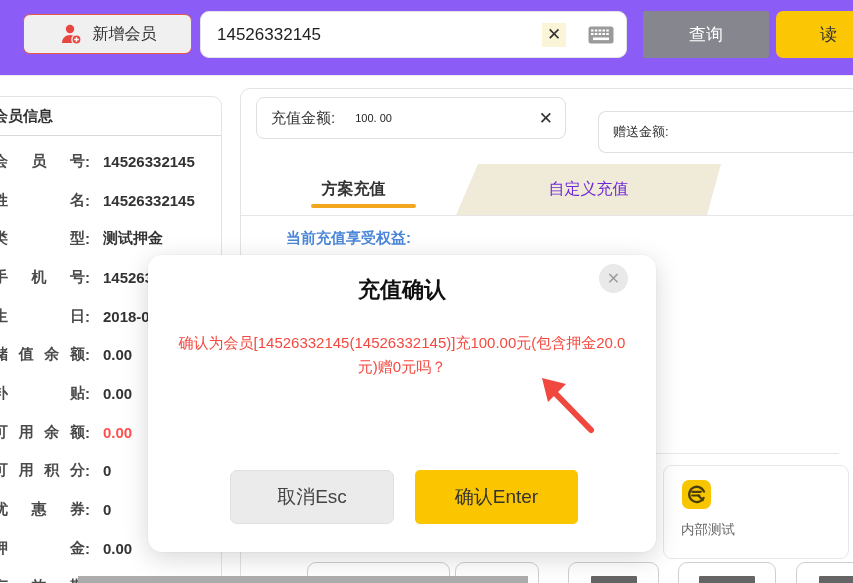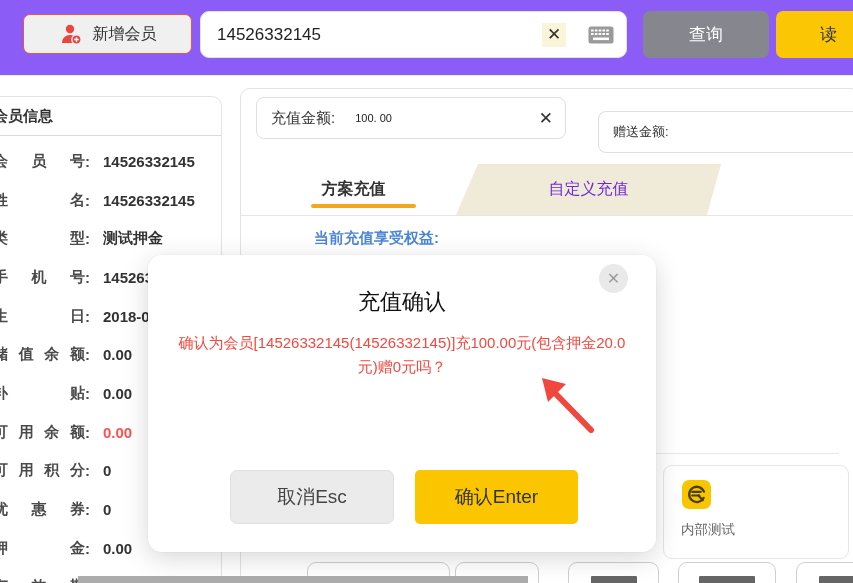--- a/index.html
+++ b/index.html
@@ -6,21 +6,21 @@
   html,body { width:853px; height:583px; overflow:hidden; background:#fff; position:relative; }
 
   
   .topbar { position:absolute; left:0; top:0; width:853px; height:76px; background:#8b5cf6; border-bottom:1px solid #ECECEC; }
   .add-member-btn { position:absolute; left:23px; top:14px; width:169px; height:40px; background:#F0F0F0; border:1.5px solid #E85549; border-radius:7px; display:flex; align-items:center; justify-content:center; gap:10px; cursor:pointer; }
   .add-member-btn .label { font-size:16px; color:#333; }
   .search-box { position:absolute; left:200px; top:11px; width:427px; height:47px; background:#fff; border:1px solid #E3E3E3; border-radius:9px; display:flex; align-items:center; padding:0 12px 0 16px; }
   .search-value { flex:1; font-size:17px; color:#222; }
   .clear-x { width:24px; height:24px; background:#FAF5D8; display:flex; align-items:center; justify-content:center; font-size:17px; color:#333; margin-right:22px; cursor:pointer; }
   .kb-icon { cursor:pointer; display:flex; }
-  .query-btn { position:absolute; left:643px; top:11px; width:126px; height:47px; background:#85868E; border:none; border-radius:7px; color:#fff; font-size:17px; cursor:pointer; }
+  .query-btn { position:absolute; left:643px; top:11px; width:126px; height:47px; background:#85868E; border:none; border-radius:2px; color:#fff; font-size:17px; cursor:pointer; }
   .read-btn { position:absolute; left:776px; top:11px; width:105px; height:47px; background:#FBC604; border:none; border-radius:7px; color:#333; font-size:17px; cursor:pointer; }
 
   
   .member-panel { position:absolute; left:-12px; top:96px; width:234px; height:600px; background:#fff; border:1px solid #E3E3E3; border-radius:10px; padding:10px 0 0 4px; }
   .member-title { font-size:15px; font-weight:bold; color:#333; padding-bottom:9px; }
   .member-divider { border-top:1px solid #DADADA; margin-right:0; }
   .member-rows { padding-top:6px; }
   .member-row { height:38.7px; display:flex; align-items:center; font-size:15px; }
   .m-label { display:inline-block; width:92px; font-weight:bold; color:#4A4A4A; text-align:justify; text-align-last:justify; }
   .m-colon { font-weight:bold; color:#4A4A4A; margin-right:13px; }
@@ -36,36 +36,36 @@
   .gift-box { position:absolute; left:357px; top:22px; width:263px; height:42px; border:1px solid #DFDFDF; border-radius:8px 0 0 8px; border-right:none; display:flex; align-items:center; padding-left:14px; }
   .gift-box .f-label { font-size:13px; color:#333; }
 
   .tab-row { position:absolute; left:0; top:75px; width:100%; height:52px; border-bottom:1px solid #E6E6E6; }
   .tab-active { position:absolute; left:0; top:0; width:225px; height:100%; display:flex; align-items:center; justify-content:center; cursor:pointer; }
   .tab-active .t-label { font-size:16px; font-weight:bold; color:#333; }
   .tab-underline { position:absolute; left:70px; bottom:7px; width:105px; height:4.5px; background:#F2A71F; border-radius:2px; }
   .tab-inactive { position:absolute; left:215px; top:0; width:265px; height:100%; background:#F0EAD9; clip-path:polygon(22px 0, 100% 0, calc(100% - 14px) 100%, 0 100%); display:flex; align-items:center; justify-content:center; cursor:pointer; }
   .tab-inactive .t-label { font-size:16px; color:#6d28d9; }
 
-  .benefit-label { position:absolute; left:45px; top:140px; font-size:15px; font-weight:bold; color:#4C86D9;margin-left:28px; }
+  .benefit-label { position:absolute; left:45px; top:140px; font-size:15px; font-weight:bold; color:#4C86D9; }
   .section-divider { position:absolute; left:0; top:364px; width:598px; border-top:1px solid #E8E8E8; }
 
   .plan-card { position:absolute; left:422px; top:376px; width:186px; height:94px; background:#fff; border:1px solid #E6E6E6; border-radius:9px; }
   .plan-icon { position:absolute; left:18px; top:14px; width:29px; height:29px; background:#F8C600; border-radius:7px; display:flex; align-items:center; justify-content:center; }
   .plan-name { position:absolute; left:4px; top:55px; width:80px; font-size:13.5px; color:#666; text-align:center; }
 
   
   .bottom-strip { position:absolute; left:78px; top:576px; width:450px; height:8px; background:#ACACAC; z-index:6; }
   .clipped-btn { position:absolute; top:562px; height:32px; background:#fff; border:1px solid #CFCFCF; border-radius:9px 9px 0 0; z-index:5; overflow:hidden; }
   .clipped-btn .txtline { margin:13px auto 0 auto; height:10px; background:#4a4a4a; opacity:.85; border-radius:1px; }
 
   
   .modal { position:absolute; left:148px; top:255px; width:508px; height:297px; background:#fff; border-radius:14px; box-shadow:0 6px 26px rgba(0,0,0,.16), 0 0 0 1px rgba(0,0,0,.02); z-index:50; }
   .modal-close { position:absolute; right:28px; top:9px; width:29px; height:29px; border-radius:50%; background:#E9E9E9; display:flex; align-items:center; justify-content:center; color:#9C9C9C; font-size:16px; cursor:pointer; }
-  .modal-title { position:absolute; left:0; top:32px; width:100%; text-align:center; font-size:22px; font-weight:normal; color:#111; }
+  .modal-title { position:absolute; left:0; top:20px; width:100%; text-align:center; font-size:22px; font-weight:bold; color:#111; }
   .modal-message { position:absolute; left:30px; top:76px; width:448px; text-align:center; font-size:15px; line-height:24px; color:#F5483F; word-break:break-all; }
   .modal-arrow { position:absolute; left:380px; top:113px; }
   .modal-cancel { position:absolute; left:82px; top:215px; width:164px; height:54px; background:#EBEBEB; border:1px solid #E0E0E0; border-radius:7px; font-size:19px; color:#444; cursor:pointer; }
   .modal-confirm { position:absolute; left:267px; top:215px; width:163px; height:54px; background:#FBC500; border:none; border-radius:5px; font-size:19px; color:#333; cursor:pointer; }
 </style>
 </head>
 <body>
 
 <div class="topbar">
   <div class="add-member-btn">

